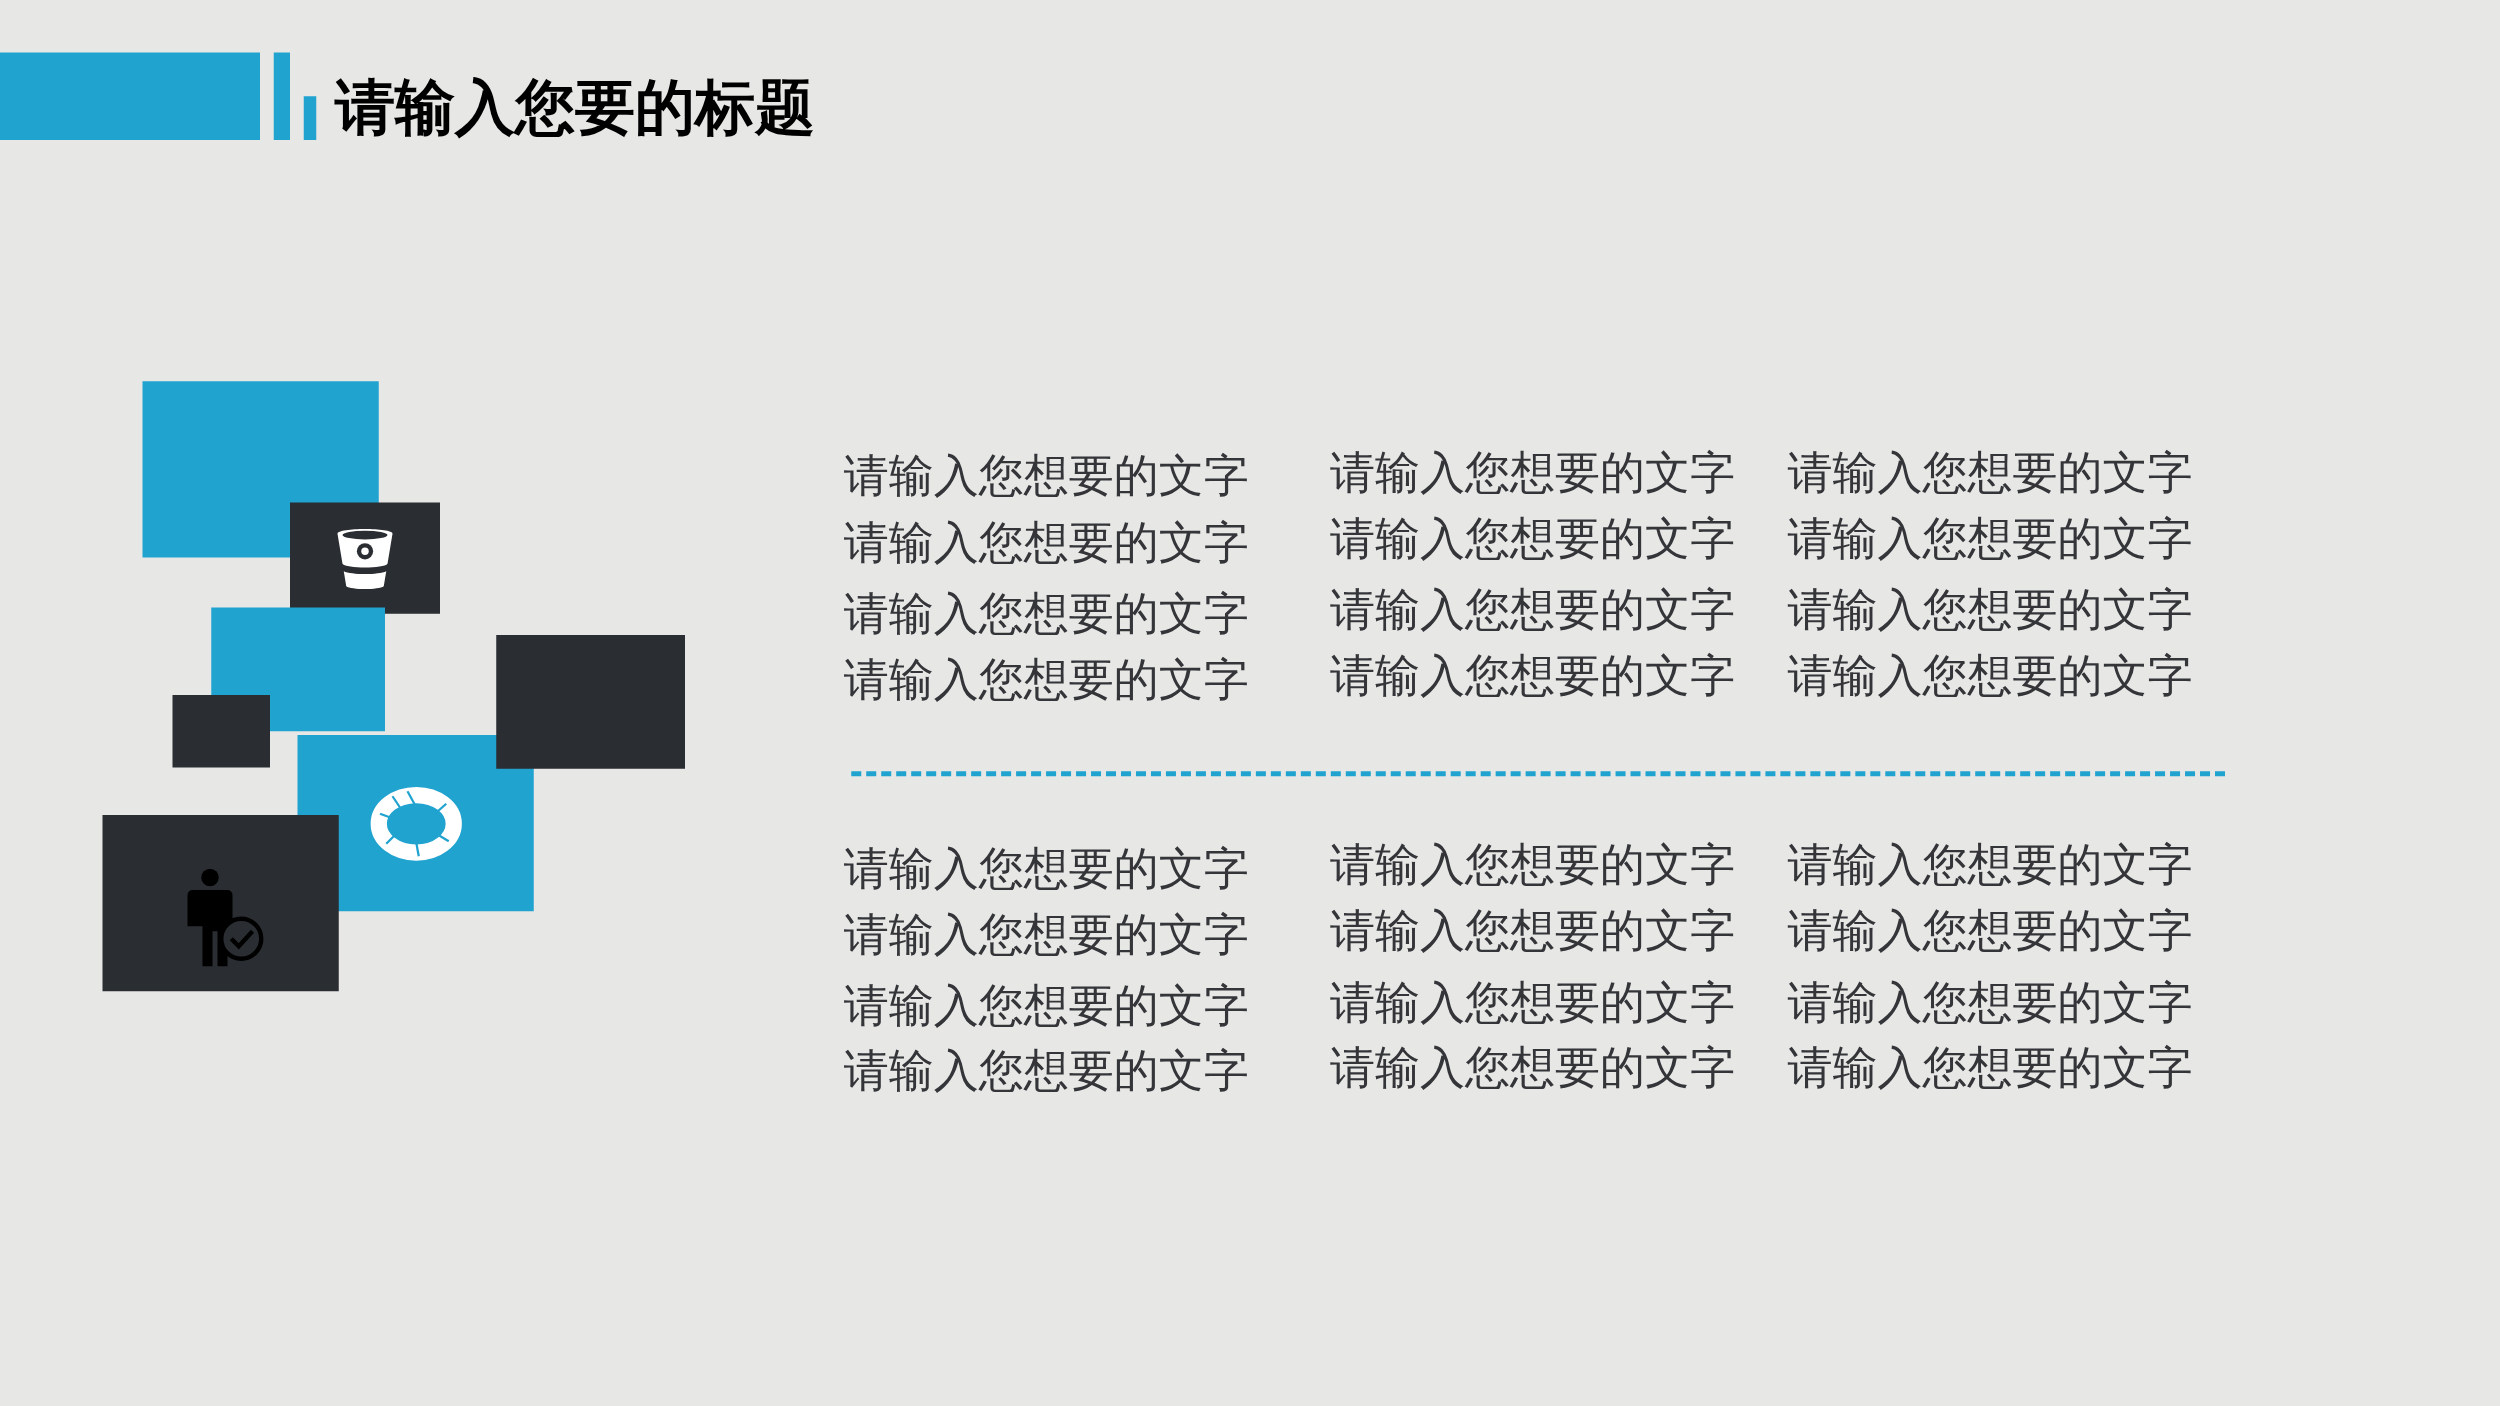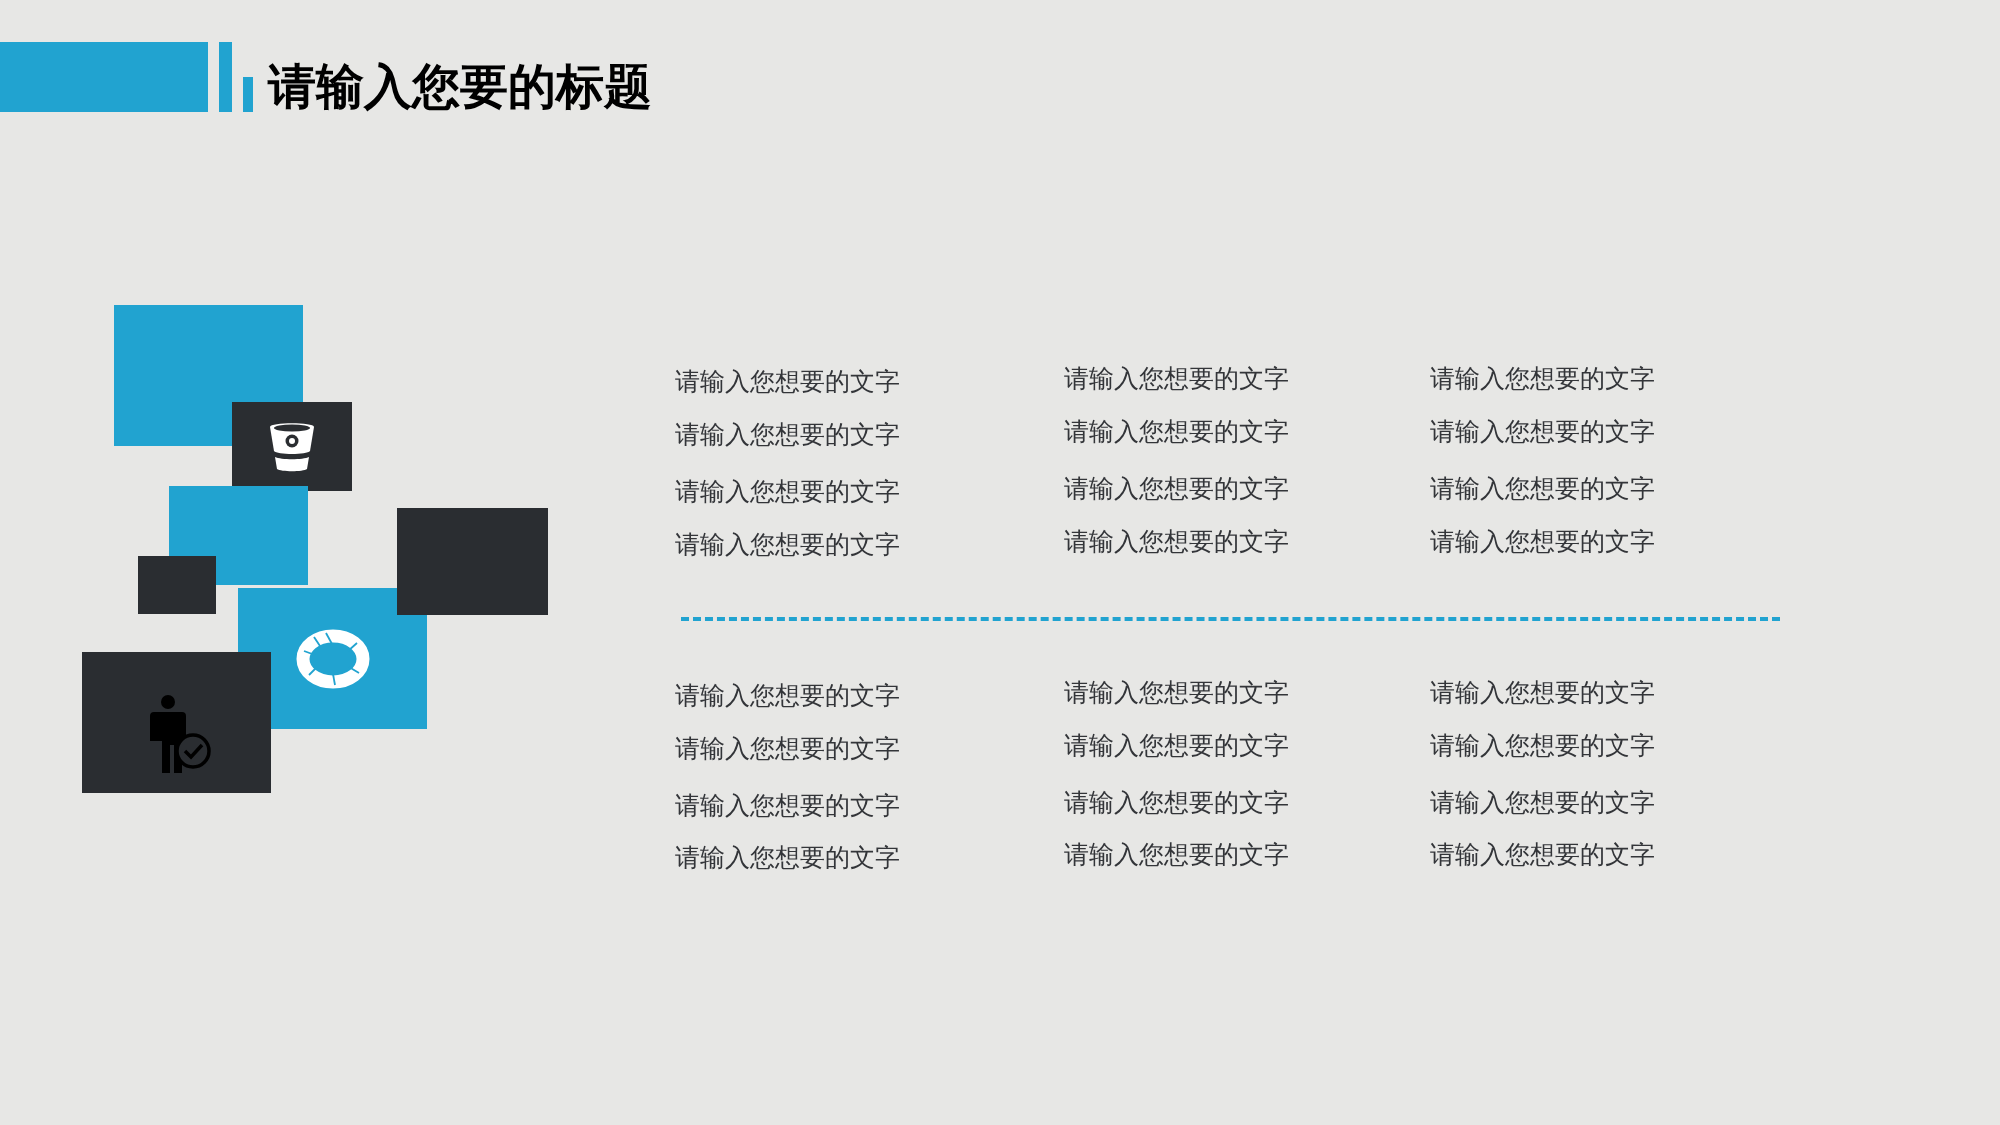--- a/index.html
+++ b/index.html
@@ -10,21 +10,21 @@
   }
   .abs { position:absolute; }
   .blue { background:#21a3d0; }
   .dark { background:#2a2d31; }
   .title {
     position:absolute; left:268px; top:56px;
     font-size:48px; font-weight:bold; color:#000; line-height:60px;
     letter-spacing:0px; white-space:nowrap;
   }
   .cell {
-    position:absolute; font-size:25px; color:#333539; line-height:40px;
+    position:absolute; font-size:36px; color:#333539; line-height:40px;
     white-space:nowrap; letter-spacing:0px;
   }
   .dash {
     position:absolute; left:681px; top:617px; width:1099px; height:0;
     border-top:4px dashed #21a3d0;
   }
   .icon { position:absolute; display:flex; align-items:center; justify-content:center; }
 </style>
 </head>
 <body>

